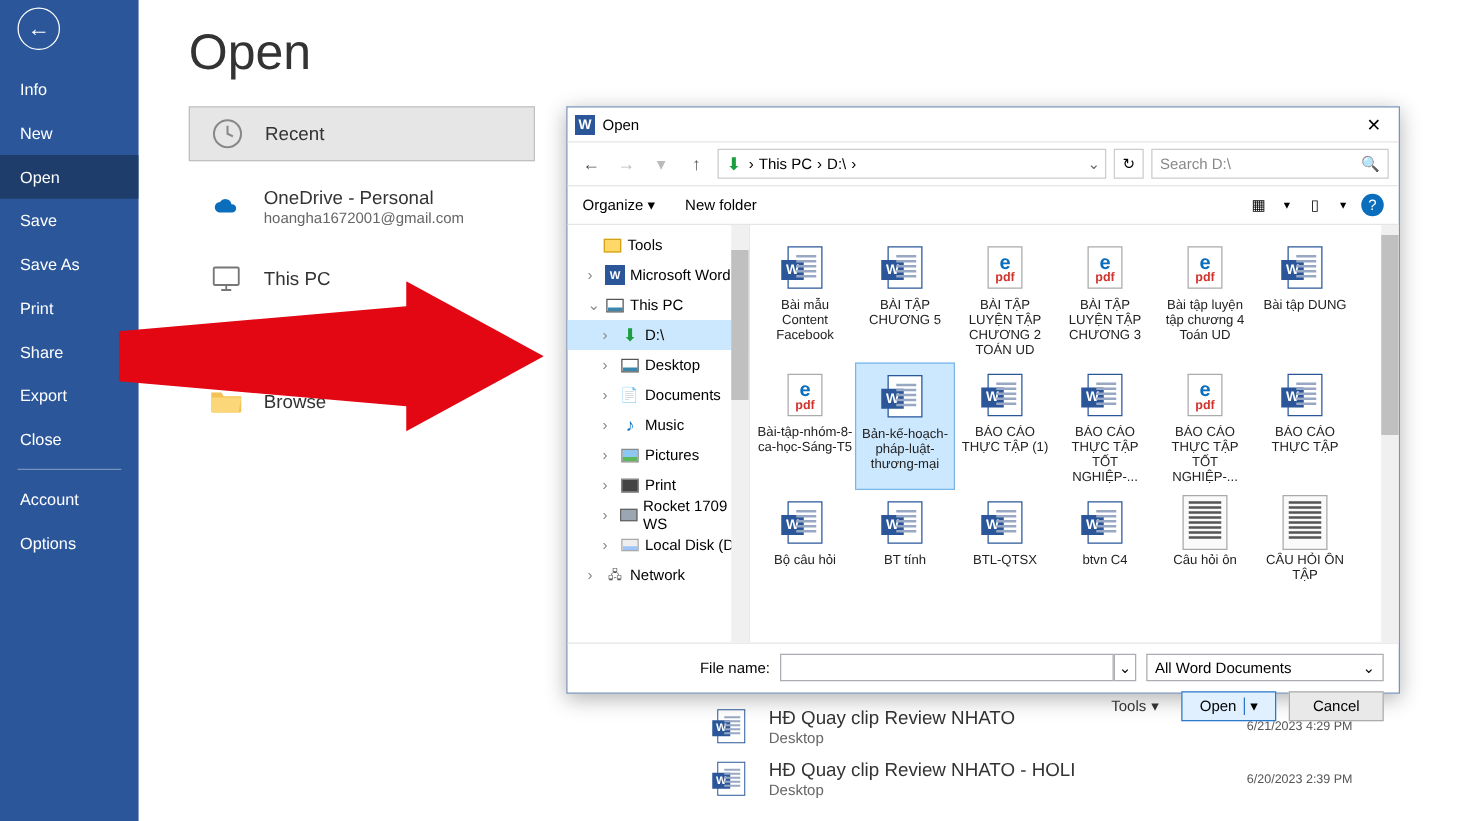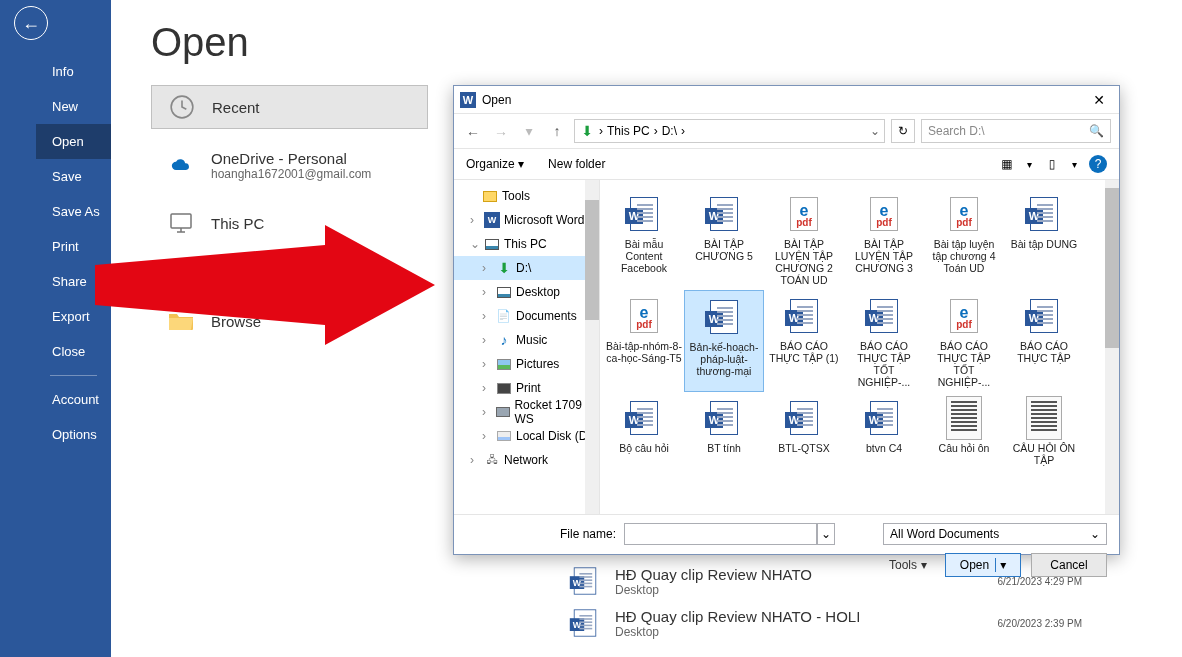--- a/index.html
+++ b/index.html
@@ -1,20 +1,20 @@
 <!DOCTYPE html>
 <html><head>
 <meta charset="utf-8">
 <style>
   * { margin: 0; padding: 0; box-sizing: border-box; font-family: "Segoe UI", sans-serif; }
   body { width: 1182px; height: 657px; background: #fff; position: relative; overflow: hidden; }
 
   .sidebar { position: absolute; left: 0; top: 0; width: 111px; height: 657px; background: #2b579a; color: #fff; }
   .back-circle { width: 34px; height: 34px; border: 1.5px solid #fff; border-radius: 50%; margin: 6px 0 0 14px; display: flex; align-items: center; justify-content: center; font-size: 18px; cursor: pointer; }
-  .side-items { margin-top: 14px; margin-left: 36px; }
+  .side-items { margin-top: 14px; }
   .side-item { height: 35px; display: flex; align-items: center; padding-left: 16px; font-size: 13px; cursor: pointer; }
   .side-item.active { background: #1e3d6b; }
   .side-divider { height: 1px; background: rgba(255,255,255,.35); margin: 6px 14px; }
 
   .open-page { position: absolute; left: 111px; top: 0; right: 0; height: 657px; background: #fff; padding: 20px 40px; }
   .open-title { font-size: 40px; font-weight: 300; color: #333; margin-bottom: 20px; }
   .loc-card { width: 277px; height: 44px; display: flex; align-items: center; gap: 16px; padding-left: 16px; cursor: pointer; }
   .loc-card.selected { background: #e6e6e6; border: 1px solid #c0c0c0; }
   .loc-icon { width: 28px; height: 28px; display: flex; align-items: center; justify-content: center; }
   .loc-label { font-size: 15px; color: #333; }
@@ -67,21 +67,21 @@
   .pdf-icon::before { content:"e"; position:absolute; top:4px; left:0; right:0; text-align:center; color:#0a6ebd; font-weight:bold; font-size:16px; }
   .pdf-icon::after { content:"pdf"; position:absolute; bottom:2px; left:0; right:0; text-align:center; color:#d0342c; font-size:10px; font-weight:bold; }
   .doc-icon { width:36px; height:44px; border:1px solid #aaa; background:#fafafa; position:relative; }
   .doc-icon::after{ content:""; position:absolute; left:4px; right:4px; top:4px; height:2px; background:#555; box-shadow:0 4px 0 #555,0 8px 0 #555,0 12px 0 #555,0 16px 0 #555,0 20px 0 #555,0 24px 0 #555,0 28px 0 #555;}
   .fname { font-size:10.5px; text-align:center; color:#222; line-height:1.15; word-break:break-word; max-height:48px; overflow:hidden; }
 
   .footer { border-top:1px solid #e5e5e5; padding:8px 12px; font-size:12px; }
   .frow { display:flex; align-items:center; gap:8px; margin-bottom:8px; }
   .frow .lbl { width:150px; text-align:right; }
   .frow input { flex:1; height:22px; border:1px solid #abadb3; padding:0 4px; }
-  .filter { width:224px; height:22px; border:1px solid #abadb3; display:flex; align-items:center; padding:4px 6px; justify-content:space-between; cursor:pointer;margin-left:40px; }
+  .filter { width:190px; height:22px; border:1px solid #abadb3; display:flex; align-items:center; padding:4px 6px; justify-content:space-between; cursor:pointer; }
   .btn-row { display:flex; justify-content:flex-end; align-items:center; gap:10px; }
   .dbtn { min-width:76px; height:24px; border:1px solid #acacac; background:#e9e9e9; display:flex; align-items:center; justify-content:center; cursor:pointer; font-size:12px; }
   .dbtn.primary { background:#e1f0ff; border-color:#2b79c6; }
   .dbtn .split { border-left:1px solid #2b79c6; margin-left:6px; padding-left:4px; }
   .tools-link { color:#333; display:flex; align-items:center; gap:4px; margin-right:8px; cursor:pointer; }
 
   .arrow-annot { position:absolute; left:95px; top:225px; width:340px; height:140px; pointer-events:none; }
 
   .tiny-ico { width:16px; height:16px; display:inline-flex; align-items:center; justify-content:center; font-size:12px; }
   .folder-y { background:#ffd867; border:1px solid #d4a216; width:14px; height:11px; }

